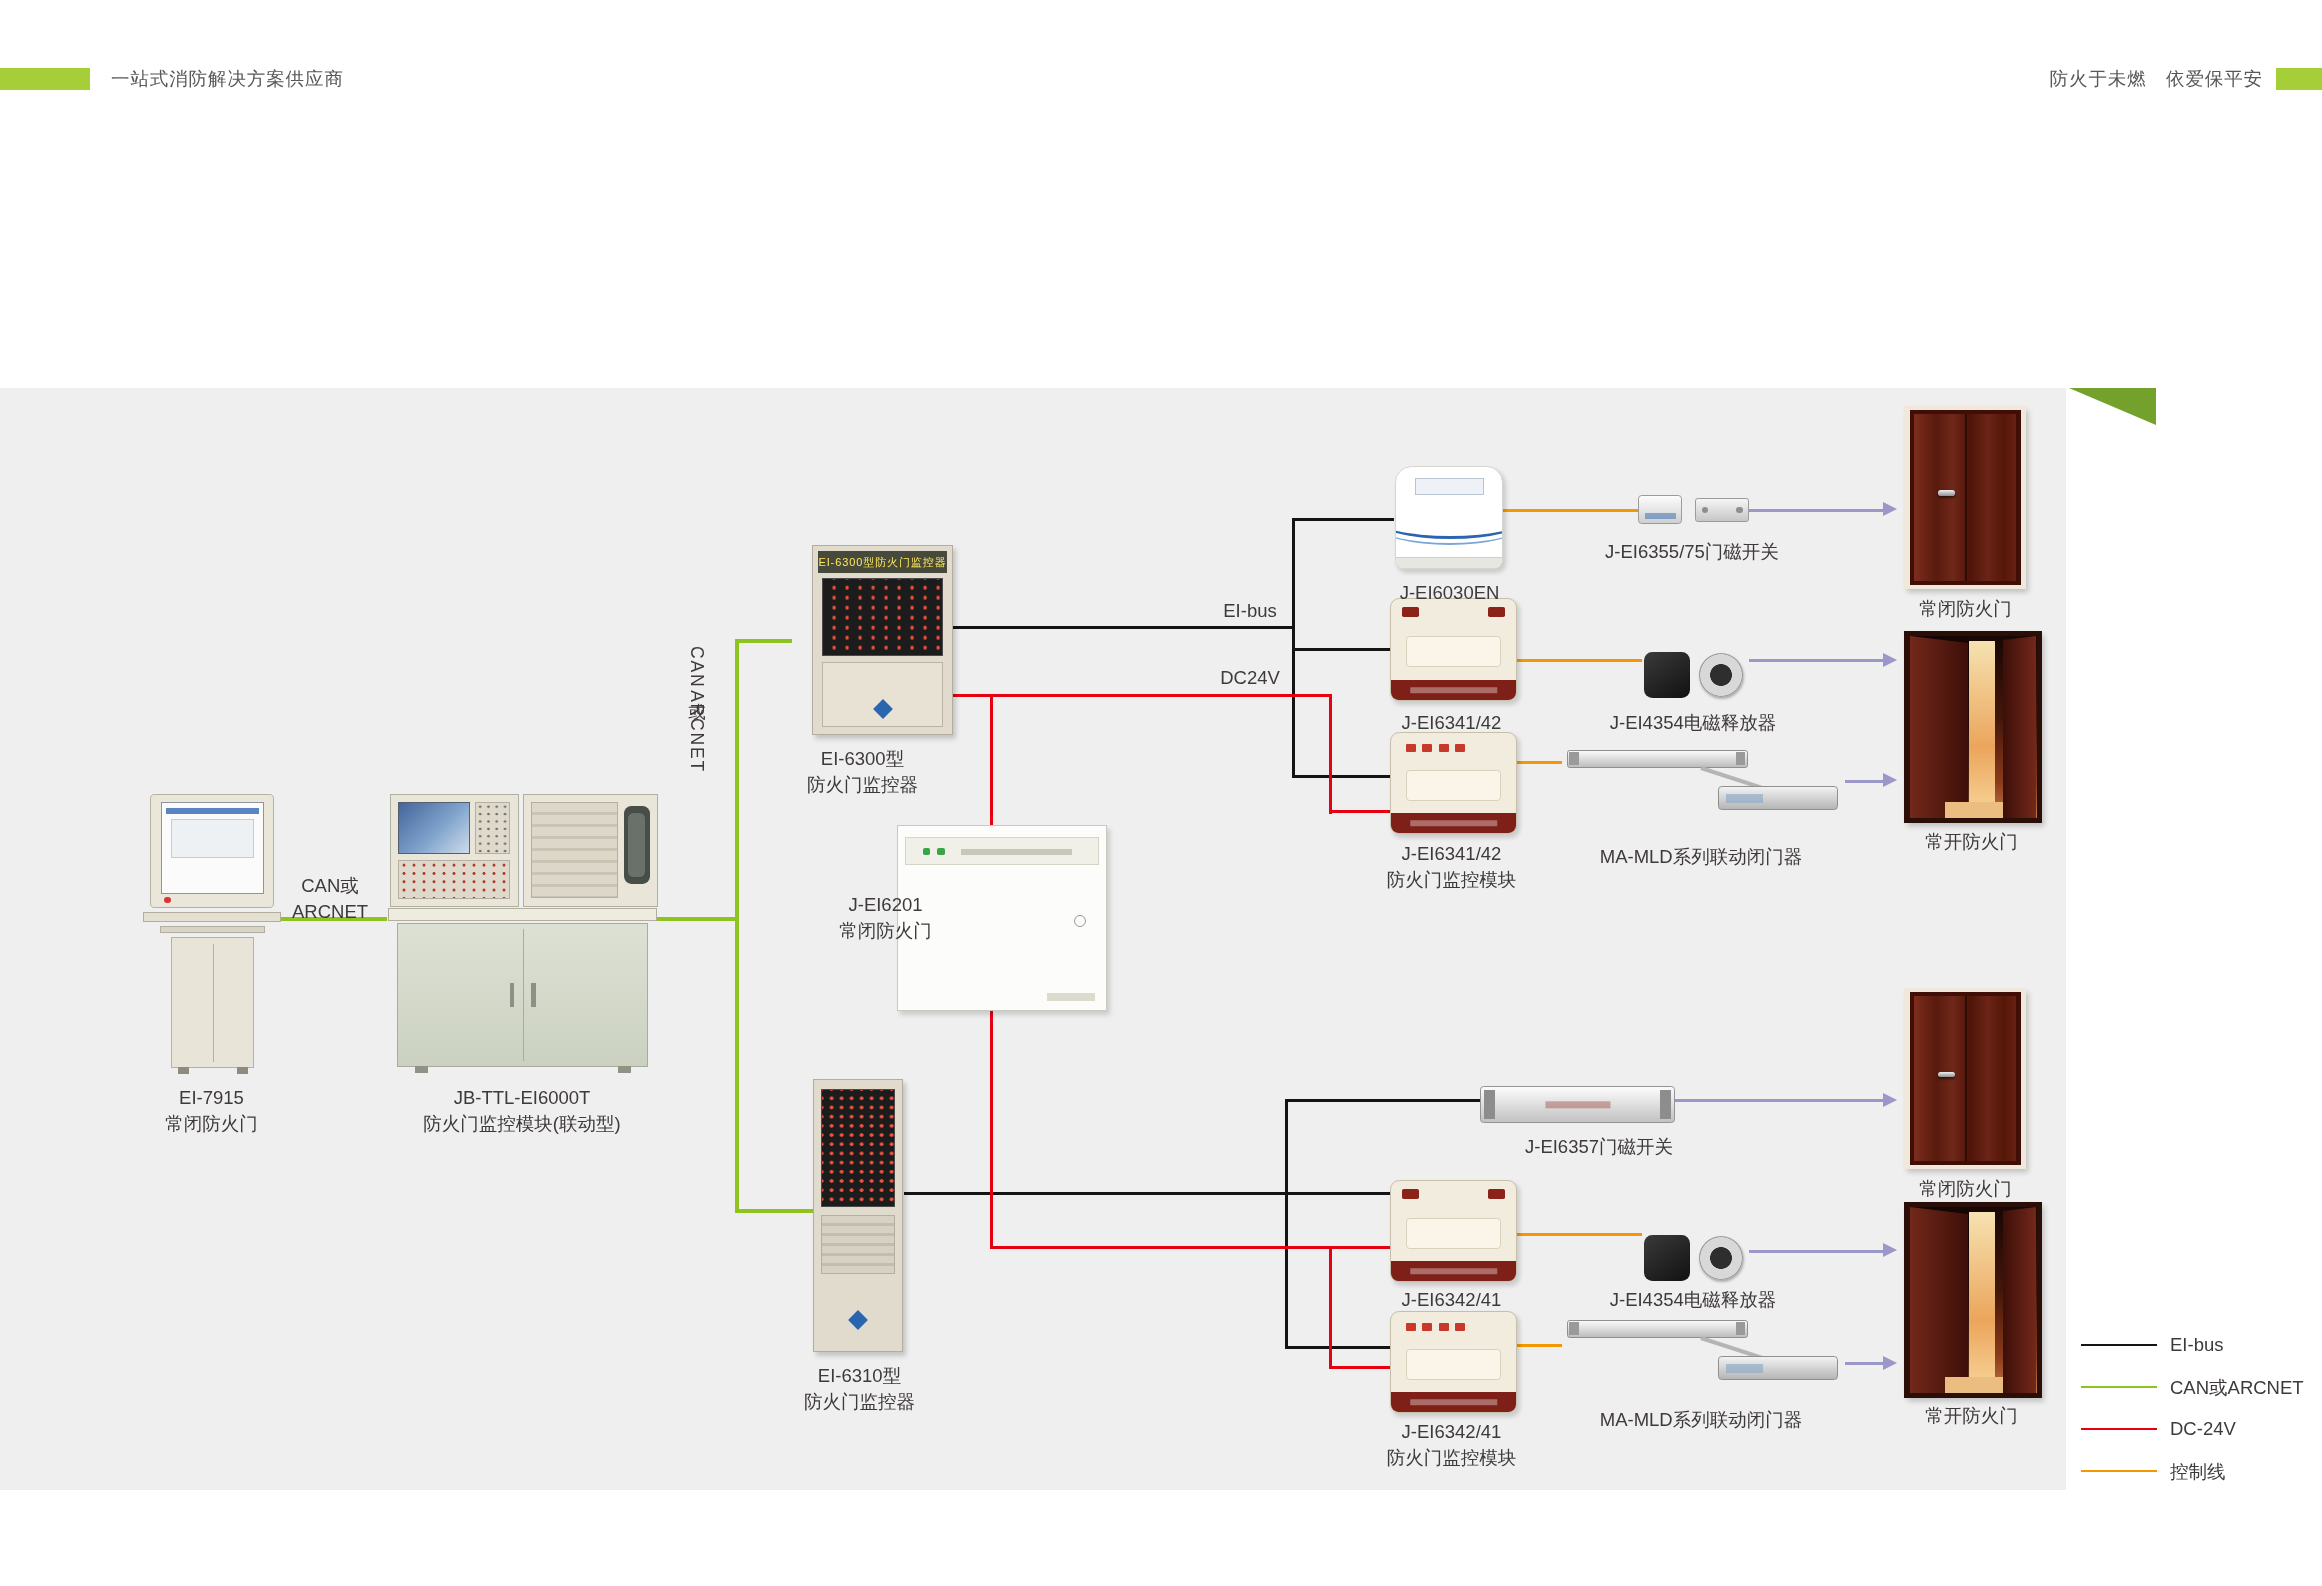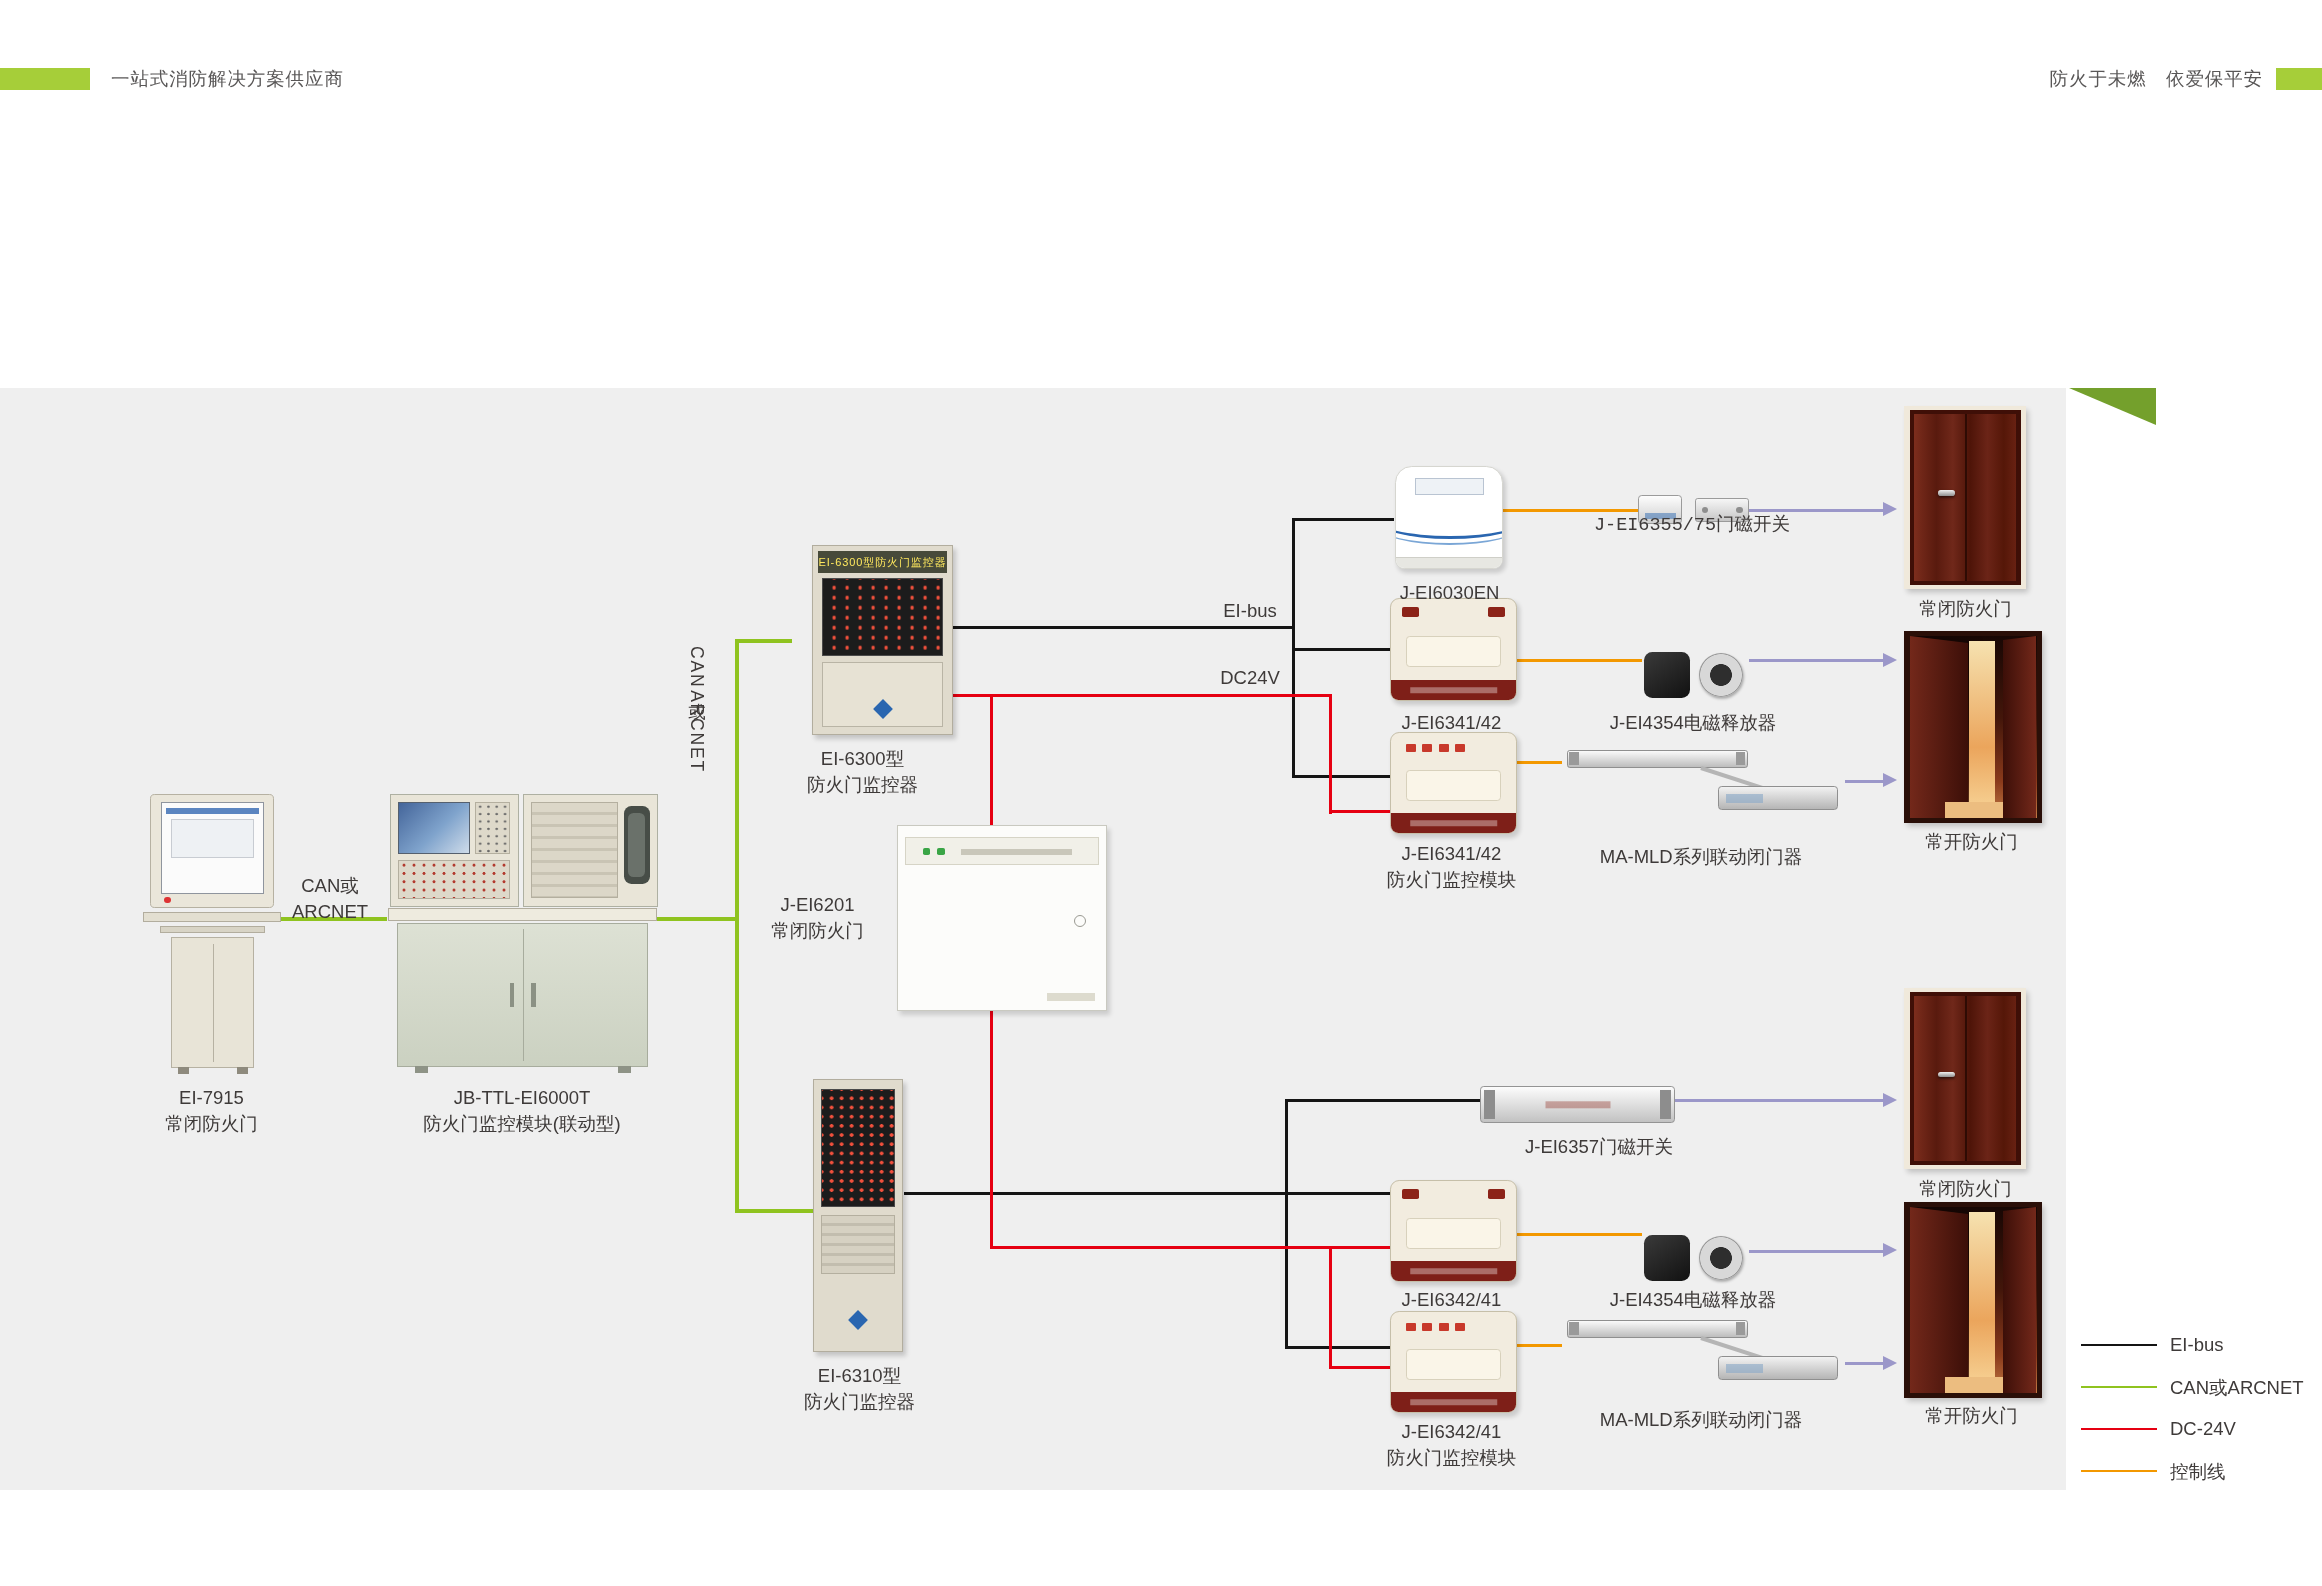--- a/index.html
+++ b/index.html
@@ -392,30 +392,30 @@
     <div>常闭防火门</div>
   </div>
   <div class="lbl" style="left:402px;top:1085px;width:240px;">
     <div>JB-TTL-EI6000T</div>
     <div>防火门监控模块(联动型)</div>
   </div>
   <div class="lbl" style="left:770px;top:746px;width:185px;">
     <div>EI-6300型</div>
     <div>防火门监控器</div>
   </div>
-  <div class="lbl" style="left:762px;top:892px;width:111px;">
+  <div class="lbl" style="left:830px;top:892px;width:111px;">
     <div>J-EI6201</div>
     <div>常闭防火门</div>
   </div>
   <div class="lbl" style="left:767px;top:1363px;width:185px;">
     <div>EI-6310型</div>
     <div>防火门监控器</div>
   </div>
   <div class="lbl" style="left:1357px;top:580px;width:185px;">J-EI6030EN</div>
-  <div class="lbl" style="left:1563px;top:513px;width:258px;font-family:Liberation Mono, monospace;">J-EI6355/75门磁开关</div>
+  <div class="lbl" style="left:1563px;top:539px;width:258px;">J-EI6355/75门磁开关</div>
   <div class="lbl" style="left:1873px;top:596px;width:185px;">常闭防火门</div>
   <div class="lbl" style="left:1359px;top:710px;width:185px;">J-EI6341/42</div>
   <div class="lbl" style="left:1573px;top:710px;width:240px;">J-EI4354电磁释放器</div>
   <div class="lbl" style="left:1879px;top:829px;width:185px;">常开防火门</div>
   <div class="lbl" style="left:1359px;top:841px;width:185px;">
     <div>J-EI6341/42</div>
     <div>防火门监控模块</div>
   </div>
   <div class="lbl" style="left:1581px;top:844px;width:240px;">MA-MLD系列联动闭门器</div>
   <div class="lbl" style="left:1470px;top:1134px;width:258px;">J-EI6357门磁开关</div>

